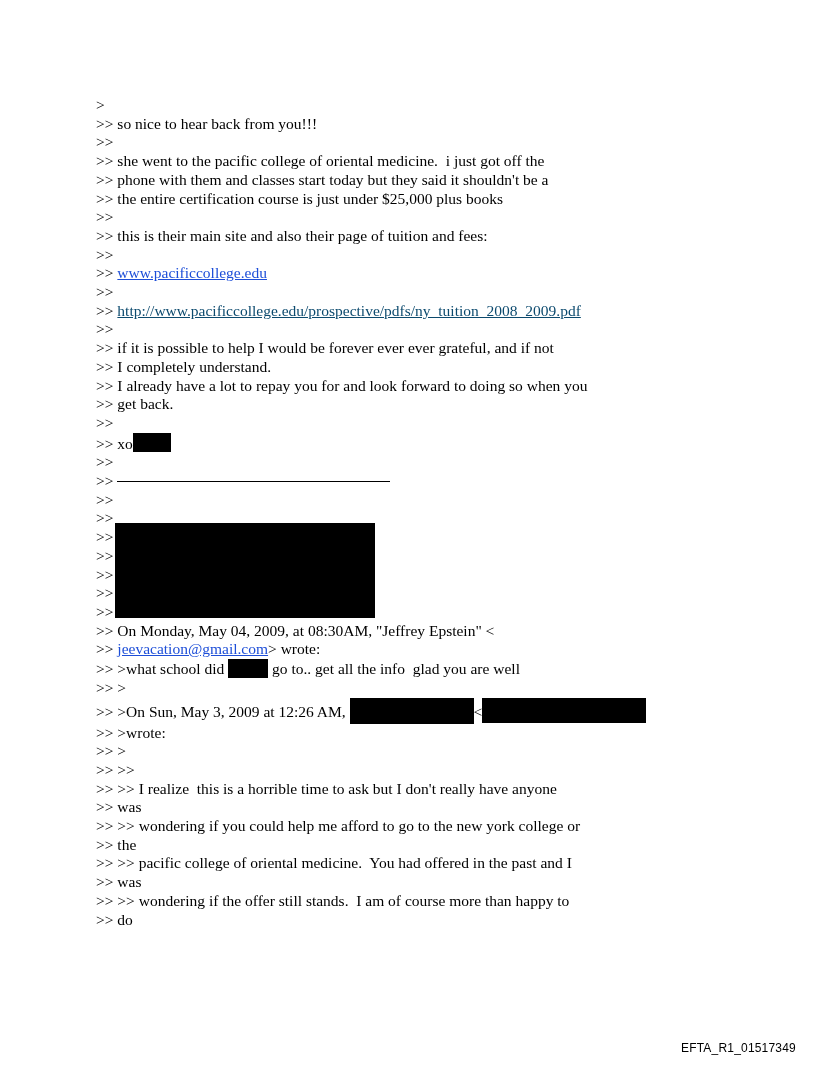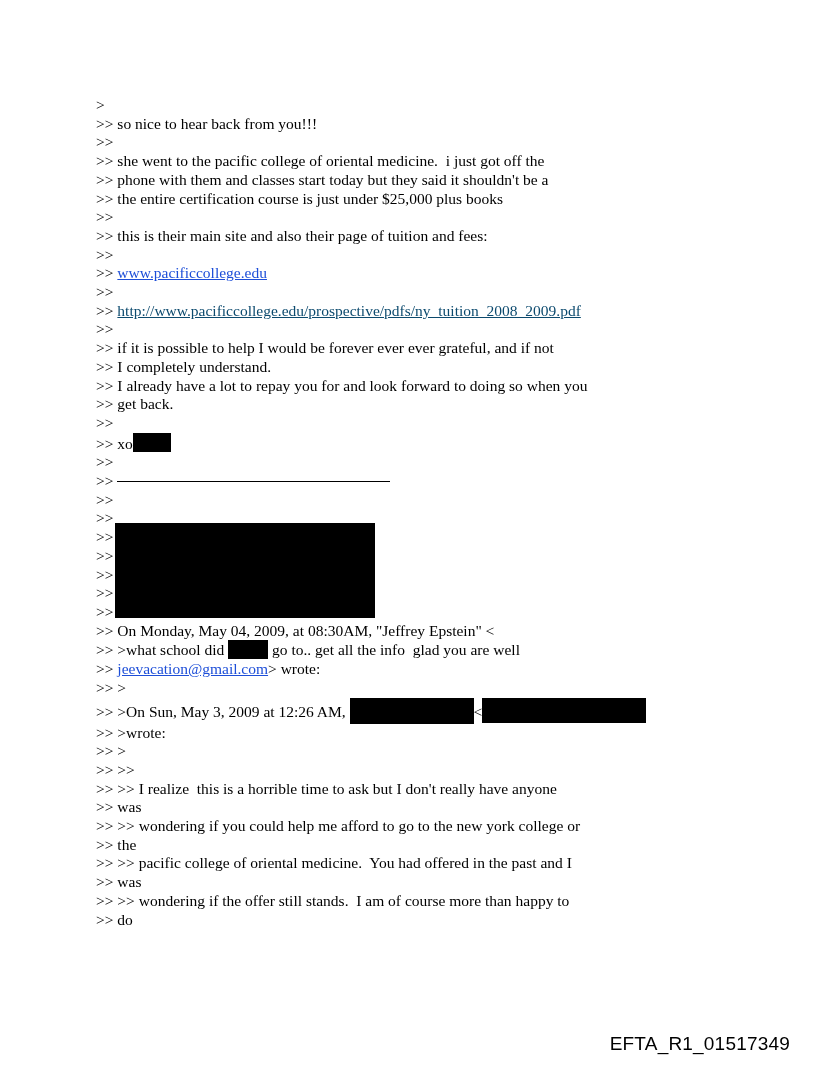--- a/index.html
+++ b/index.html
@@ -75,24 +75,24 @@
   .redact-block {
     position: absolute;
     left: 115px;
     top: 523px;
     width: 260px;
     height: 95px;
     background: #000000;
   }
   .footer-id {
     position: absolute;
-    right: 26px;
+    right: 20px;
     bottom: 18px;
     font-family: "Liberation Sans", sans-serif;
-    font-size: 19px;
+    font-size: 12px;
     letter-spacing: 0.2px;
     color: #000000;
   }
 </style>
 </head>
 <body>
 
 <div class="page">
 
   <div class="body-text">
@@ -129,23 +129,23 @@
     <div class="line"><span>&gt;&gt;</span></div>
     <div class="line"><span>&gt;&gt;</span></div>
     <div class="line"><span>&gt;&gt;</span></div>
     <div class="line"><span>&gt;&gt;</span></div>
     <div class="line"><span>&gt;&gt;</span></div>
     <div class="line"><span>&gt;&gt;</span></div>
     <div class="line"><span>&gt;&gt;</span></div>
 
     <div class="line"><span>&gt;&gt; On Monday, May 04, 2009, at 08:30AM, "Jeffrey Epstein" &lt;</span></div>
 
+    <div class="line"><span>&gt;&gt; </span><a class="link" href="#">jeevacation@gmail.com</a><span>&gt; wrote:</span></div>
+
     <div class="line"><span>&gt;&gt; &gt;what school did </span><span class="redact redact-inline-small"></span><span> go to.. get all the info  glad you are well</span></div>
-
-    <div class="line"><span>&gt;&gt; </span><a class="link" href="#">jeevacation@gmail.com</a><span>&gt; wrote:</span></div>
 
     <div class="line"><span>&gt;&gt; &gt;</span></div>
 
     <div class="line"><span>&gt;&gt; &gt;On Sun, May 3, 2009 at 12:26 AM, </span><span class="redact redact-name-1"></span><span>&lt;</span><span class="redact redact-name-2"></span></div>
 
     <div class="line"><span>&gt;&gt; &gt;wrote:</span></div>
     <div class="line"><span>&gt;&gt; &gt;</span></div>
     <div class="line"><span>&gt;&gt; &gt;&gt;</span></div>
     <div class="line"><span>&gt;&gt; &gt;&gt; I realize  this is a horrible time to ask but I don't really have anyone</span></div>
     <div class="line"><span>&gt;&gt; was</span></div>

